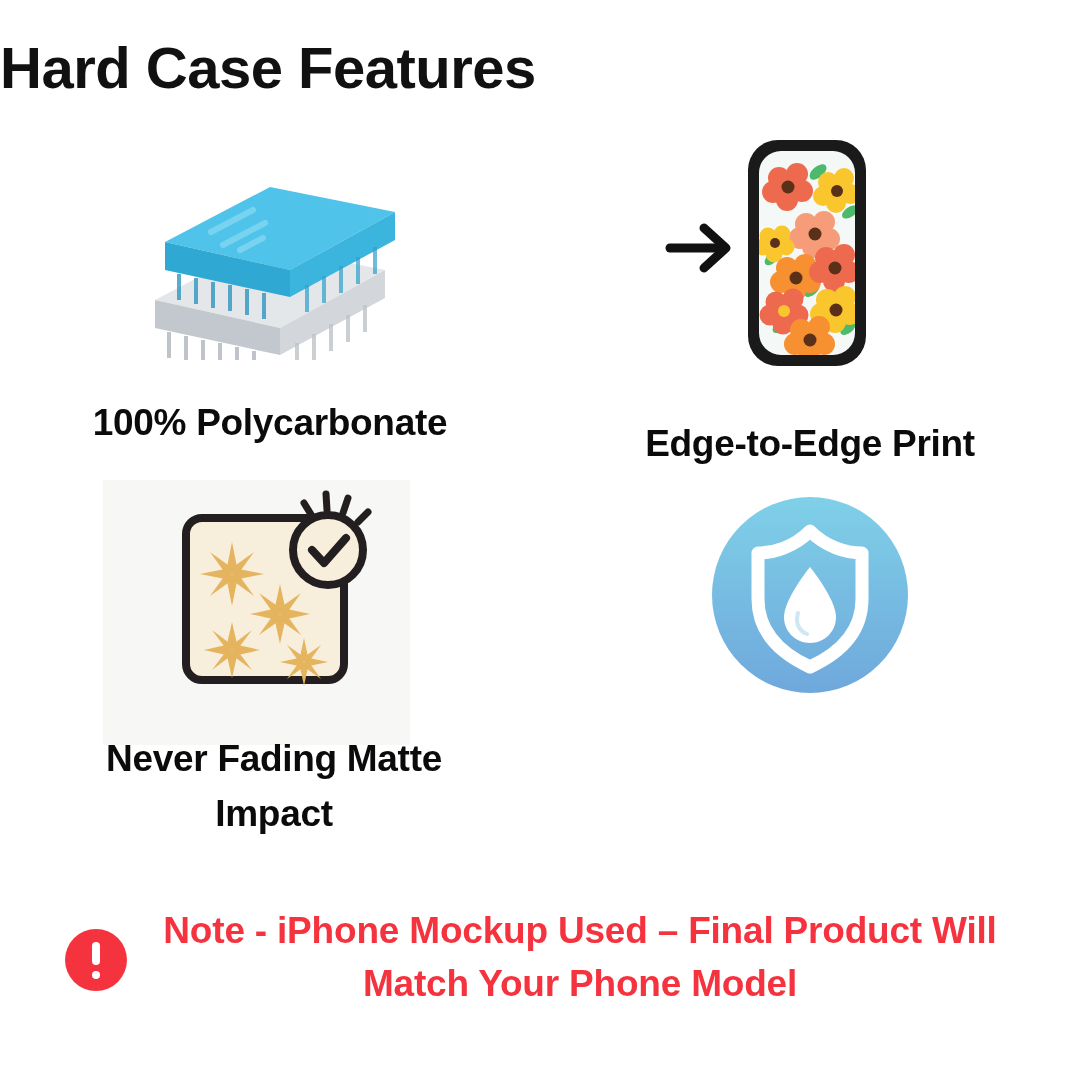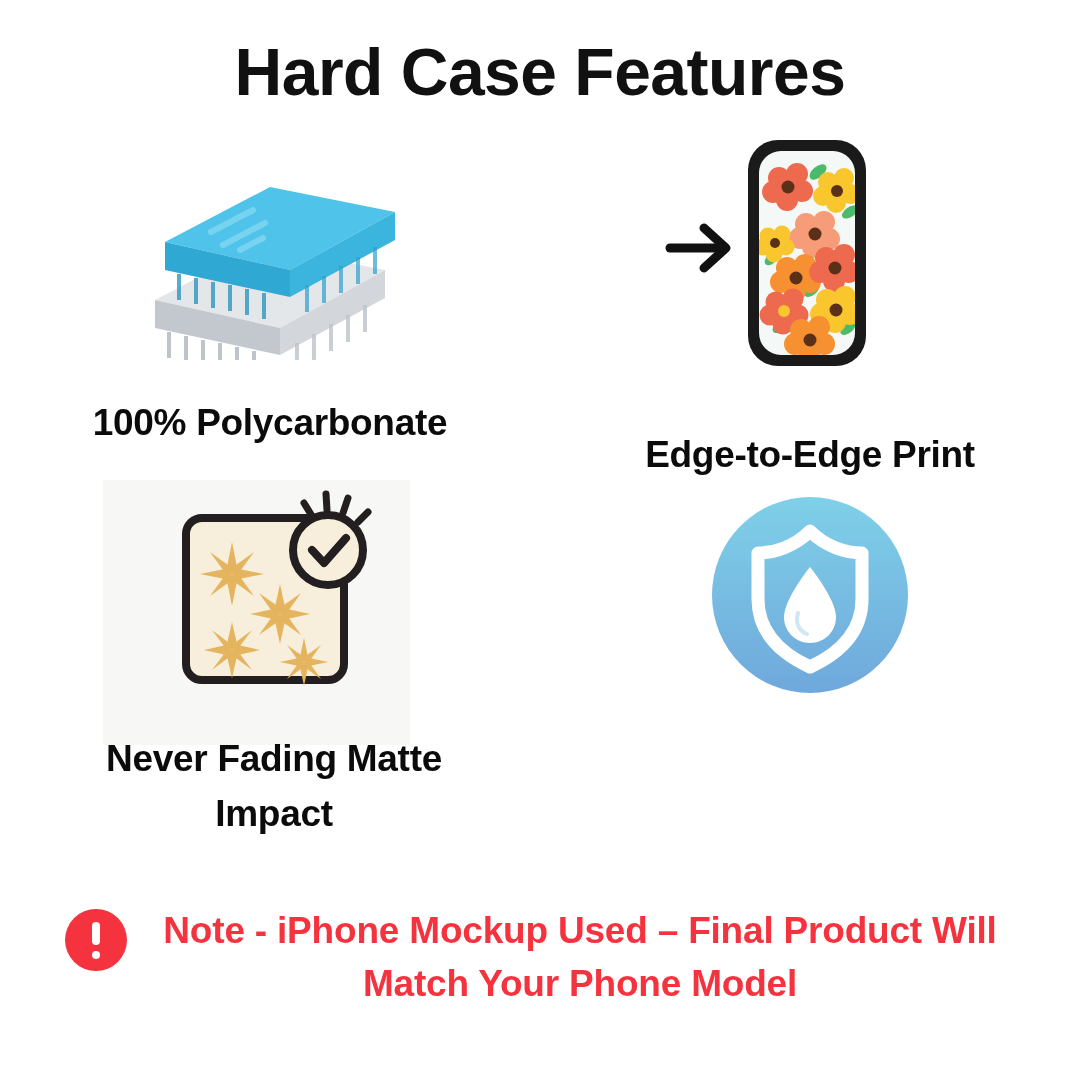--- a/index.html
+++ b/index.html
@@ -8,22 +8,21 @@
     background:#ffffff;
     font-family:"Liberation Sans", sans-serif;
     overflow:hidden;
     position:relative;
   }
   .page{position:relative;width:1080px;height:1080px;}
 
   
   .title{
     position:absolute;top:34px;left:0;width:1080px;
-    text-align:center;
-    font-size:66px;font-weight:700;letter-spacing:-0.5px;
+    font-size:58px;font-weight:700;letter-spacing:-0.5px;
     color:#111111;
     font-family:"Liberation Sans", sans-serif;
   }
 
   
   .cell{position:absolute;}
   .icon-wrap{position:relative;width:100%;display:flex;align-items:center;justify-content:center;}
   .caption{
     text-align:center;
     font-size:37px;font-weight:700;line-height:1.48;
@@ -31,34 +30,34 @@
     font-family:"Liberation Sans", sans-serif;
   }
 
   
   #cell-polycarbonate{left:0px;  top:150px; width:540px;}
   #cell-edgeprint    {left:540px;top:130px; width:540px;}
   #cell-neverfading  {left:0px;  top:470px; width:540px;}
   #cell-impact       {left:540px;top:495px; width:540px;}
 
   #cell-polycarbonate .caption{margin-top:36px;}
-  #cell-edgeprint .caption{margin-top:48px;}
+  #cell-edgeprint .caption{margin-top:37px;}
   #cell-neverfading .caption{margin-top:12px;padding-left:8px;}
   #cell-impact .caption{margin-top:30px;}
 
   
   .tile-bg{
     position:absolute;left:103px;top:480px;width:307px;height:265px;
     background:#f7f7f5;
   }
 
   
   .note{
     position:absolute;left:0;top:905px;width:1080px;
-    display:flex;align-items:flex-start;justify-content:center;
+    display:flex;align-items:center;justify-content:center;
     gap:18px;padding:0 60px;box-sizing:border-box;
   }
   .note-badge{
     flex:0 0 auto;width:62px;height:62px;border-radius:50%;
     background:#f5333f;position:relative;margin-top:4px;
   }
   .note-badge::before{
     content:"";position:absolute;left:50%;top:13px;
     transform:translateX(-50%);
     width:8px;height:23px;border-radius:4px;background:#ffffff;

